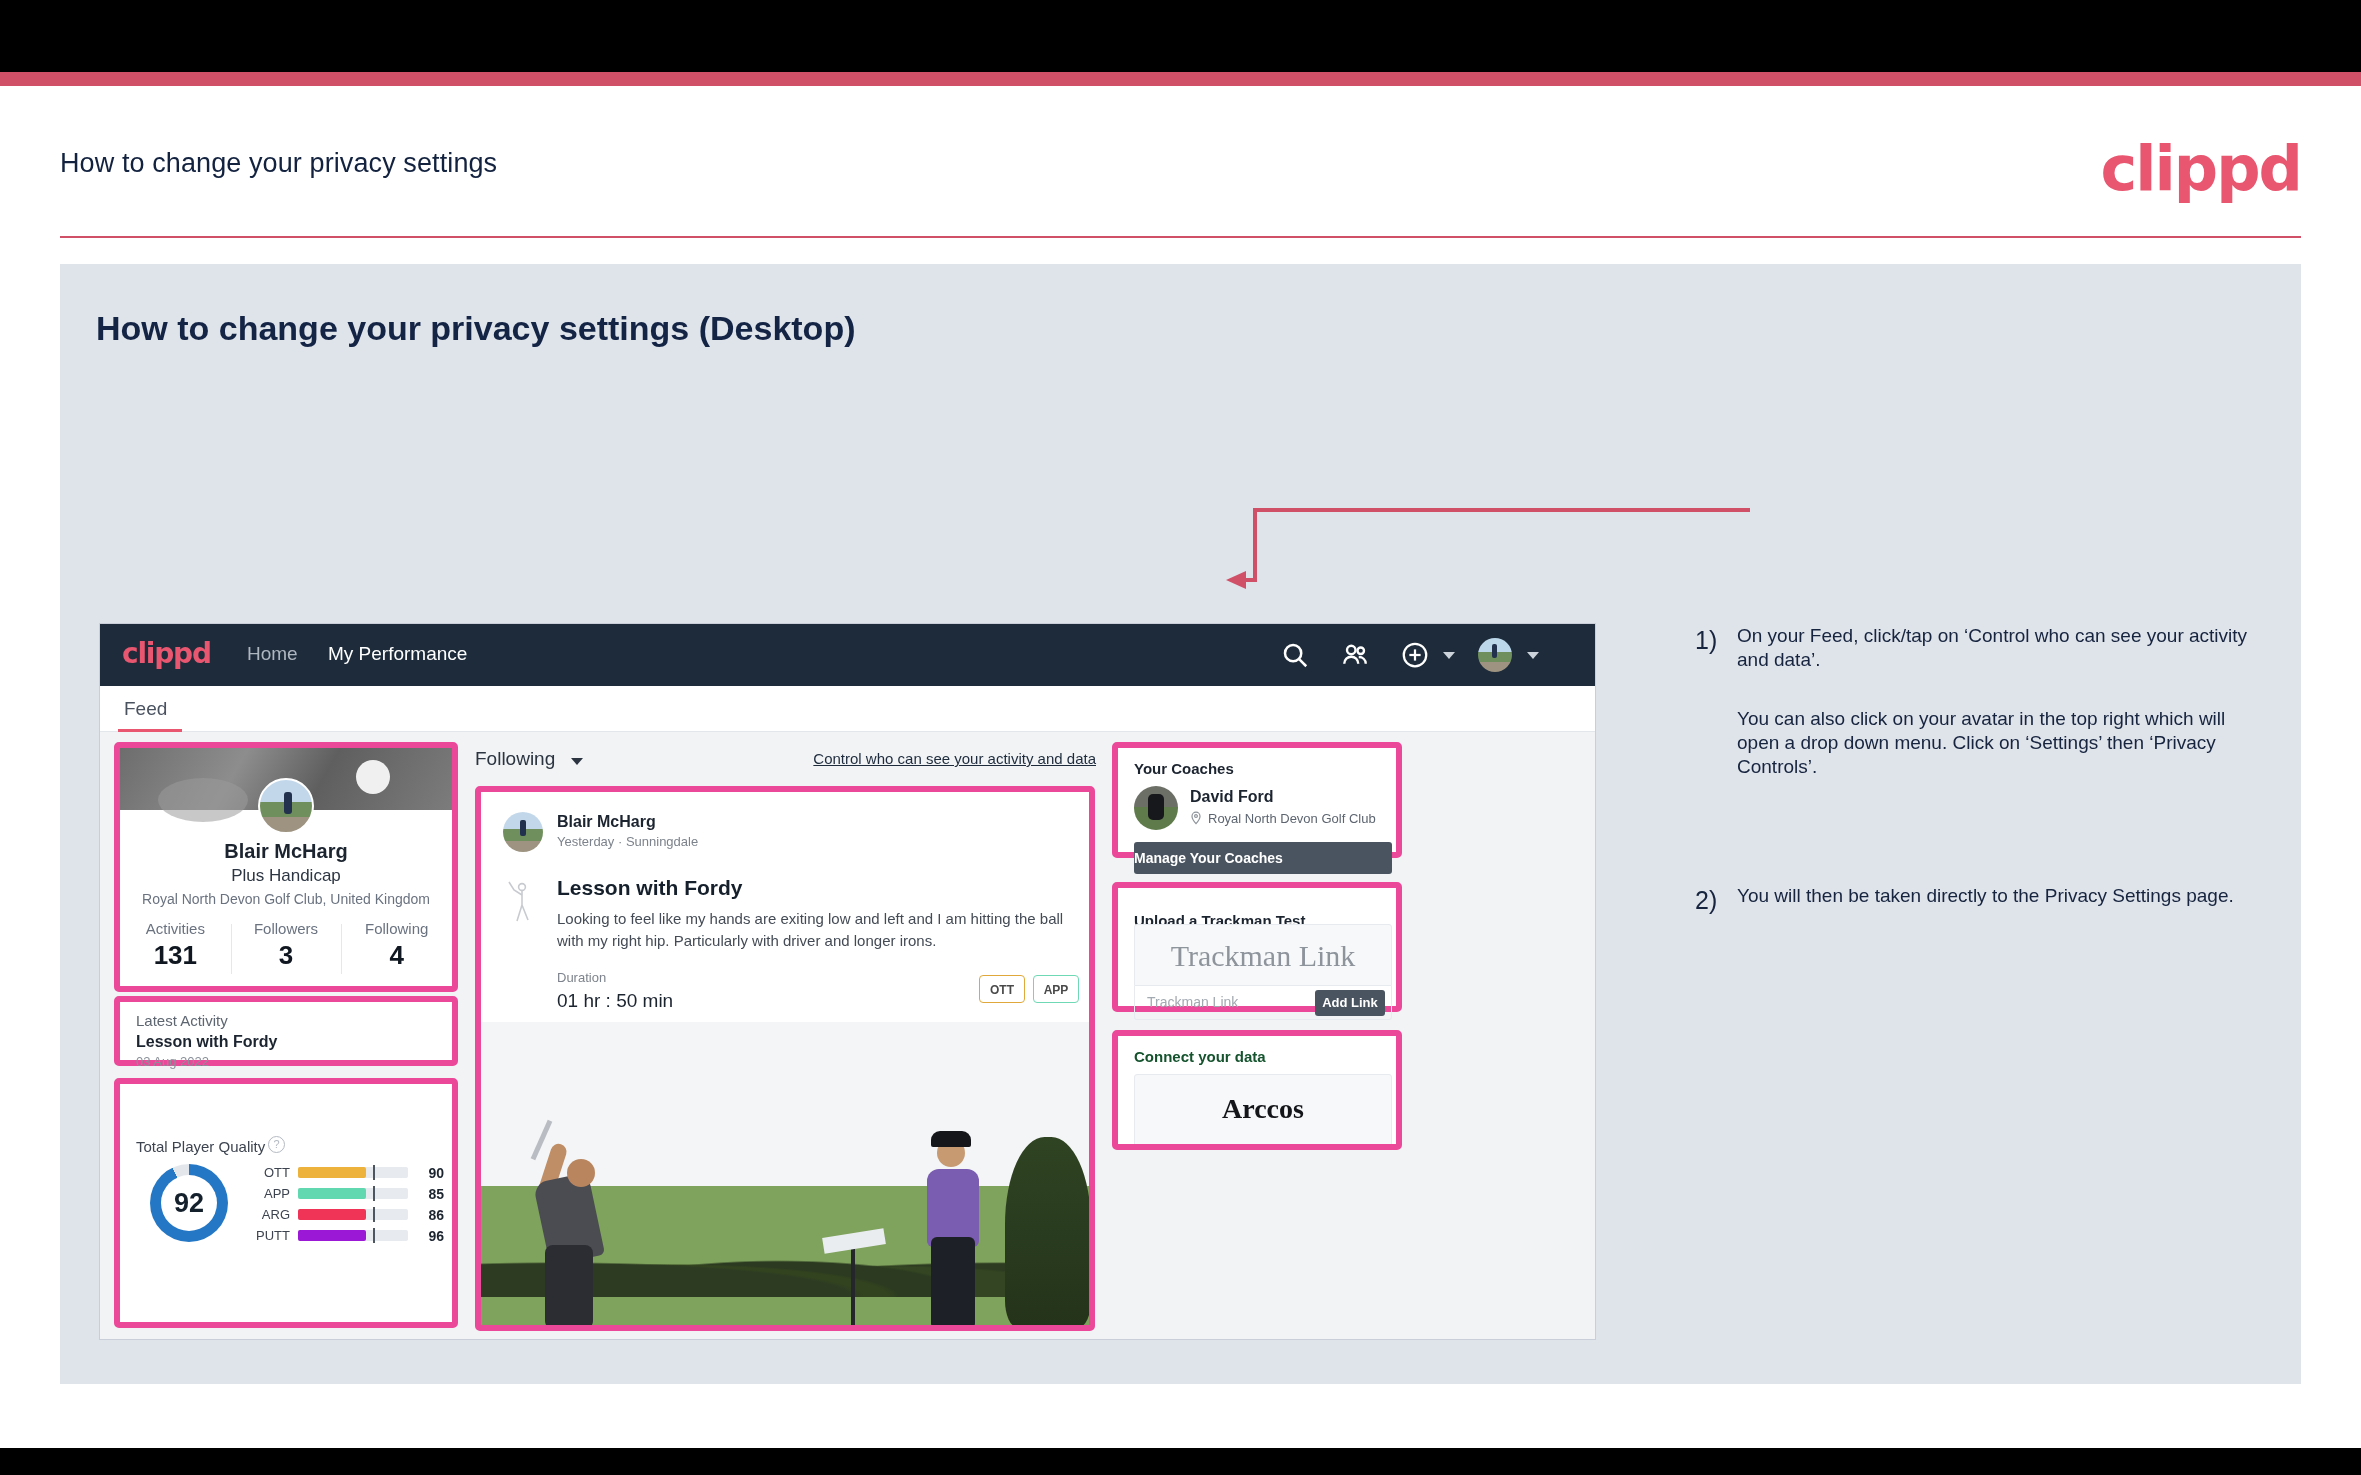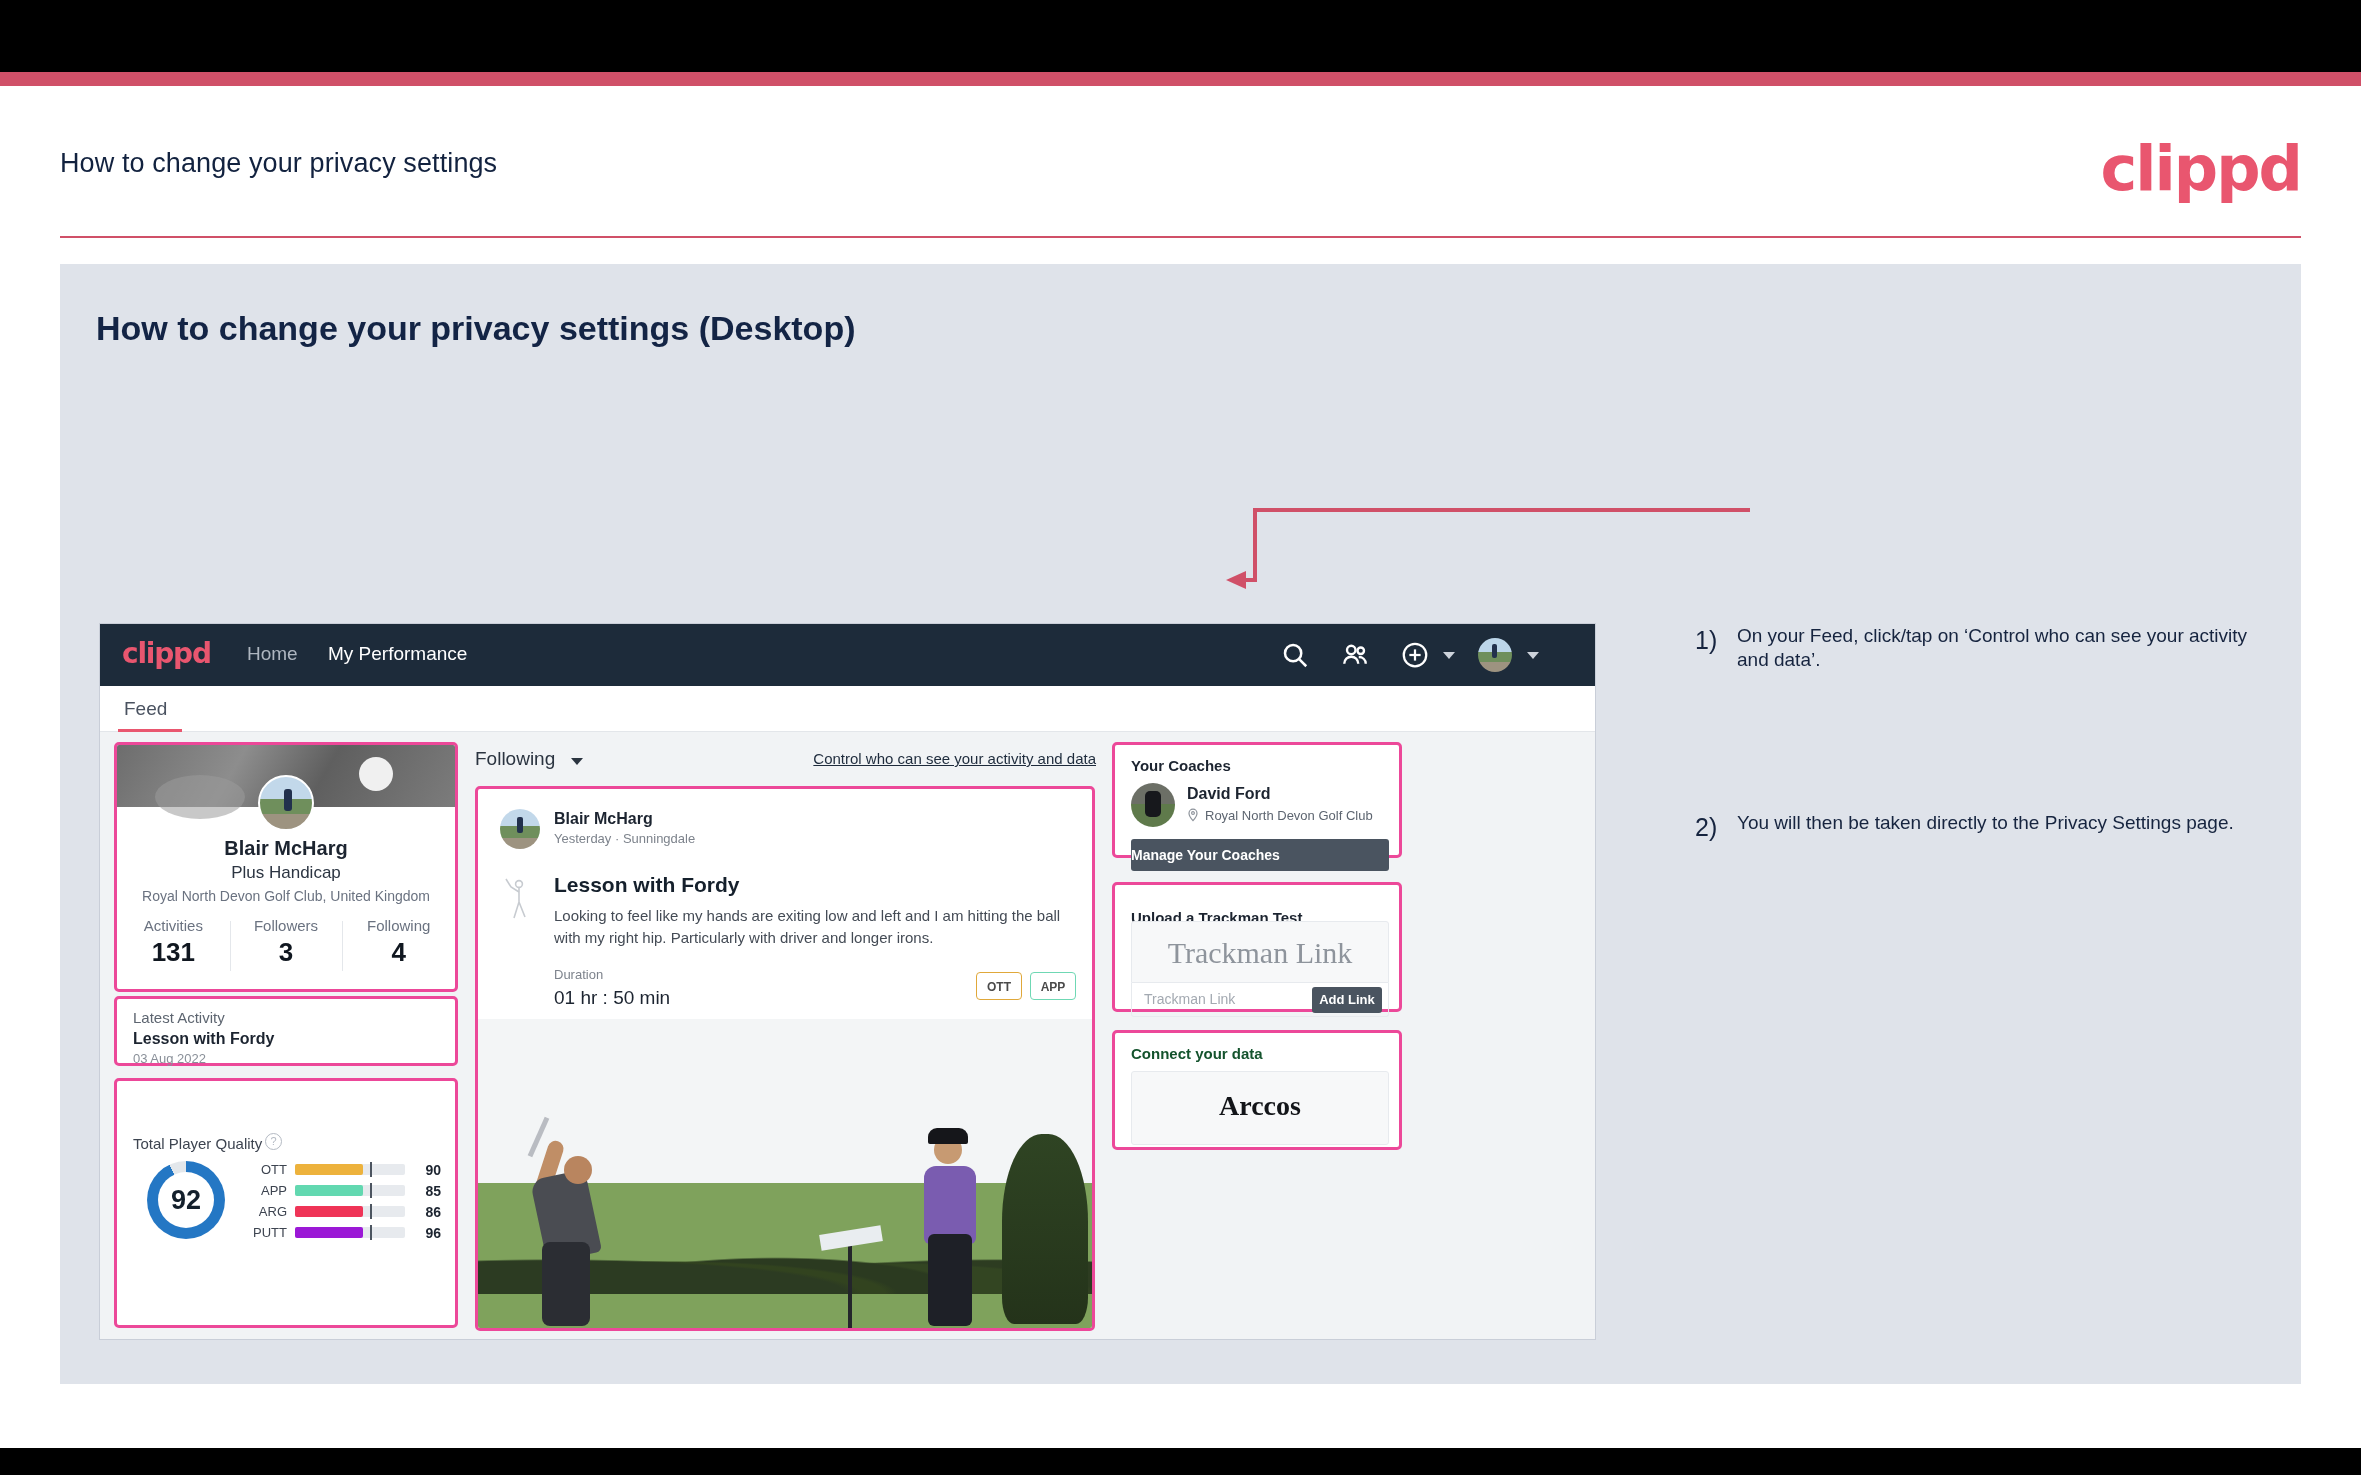--- a/index.html
+++ b/index.html
@@ -48,21 +48,21 @@
   .nav-avatar { position:absolute; left:1378px; top:14px; width:34px; height:34px; border-radius:50%;
      background:linear-gradient(#bcd6ea 0 42%, #6f8f5c 42% 70%, #9d9380 70% 100%); overflow:hidden; }
   .nav-avatar::after{content:"";position:absolute;left:14px;top:6px;width:5px;height:14px;background:#22314d;border-radius:2px;}
 
   .app-tabs { position:absolute; left:0; top:62px; width:1495px; height:46px; background:#fff; border-bottom:1px solid #e3e6ea;}
   .tab-feed { position:absolute; left:24px; top:12px; font-size:19px; color:#4a5260; }
   .tab-underline { position:absolute; left:18px; top:43px; width:64px; height:4px; background:#e9566f; }
 
   .app-body { position:absolute; left:0; top:108px; width:1495px; height:607px; background:#f1f3f5; }
 
-  .card { background:#fff; border:3px solid #ec4899; border-radius:5px; position:absolute; }
+  .card { background:#fff; border:6px solid #ec4899; border-radius:5px; position:absolute; }
 
   
   .profile-card { left:14px; top:10px; width:344px; height:250px; overflow:hidden; }
   .cover { position:absolute; left:0; top:0; width:100%; height:62px;
     background:linear-gradient(120deg,#6d6d6d,#8d8d8d 35%,#5f5f5f 60%,#7c7c7c); }
   .cover::after{content:"";position:absolute;right:62px;top:12px;width:34px;height:34px;border-radius:50%;background:#f0f0f0;}
   .cover::before{content:"";position:absolute;left:38px;top:30px;width:90px;height:44px;border-radius:50%;background:#9a9a9a;opacity:.55;}
   .pf-avatar { position:absolute; left:50%; transform:translateX(-50%); top:30px; width:56px; height:56px; border-radius:50%;
     border:2px solid #fff; background:linear-gradient(#c2d8ea 0 42%, #6f8f5c 42% 72%, #9d9380 72% 100%); overflow:hidden;}
   .pf-avatar::after{content:"";position:absolute;left:24px;top:12px;width:8px;height:22px;background:#22314d;border-radius:3px;}
@@ -397,20 +397,24 @@
         <path d="M1690 246 L1195 246 L1195 316 L1180 316" fill="none" stroke="#d05068" stroke-width="4"></path>
         <path d="M1166 316 L1186 307 L1186 325 Z" fill="#d05068"></path>
       </svg>
 
       <div class="instr">
         <div class="instr-item">
           <div class="instr-num">1)</div>
           <div class="instr-txt">On your Feed, click/tap on ‘Control who can see your activity and data’.</div>
         </div>
         <div class="instr-gap"></div>
+        <div class="instr-item">
+          <div class="instr-num"></div>
+          <div class="instr-txt">You can also click on your avatar in the top right which will open a drop down menu. Click on ‘Settings’ then ‘Privacy Controls’.</div>
+        </div>
         <div class="instr-gap2"></div>
         <div class="instr-item">
           <div class="instr-num">2)</div>
           <div class="instr-txt">You will then be taken directly to the Privacy Settings page.</div>
         </div>
       </div>
 
     </div>
   </div>
 </div>

